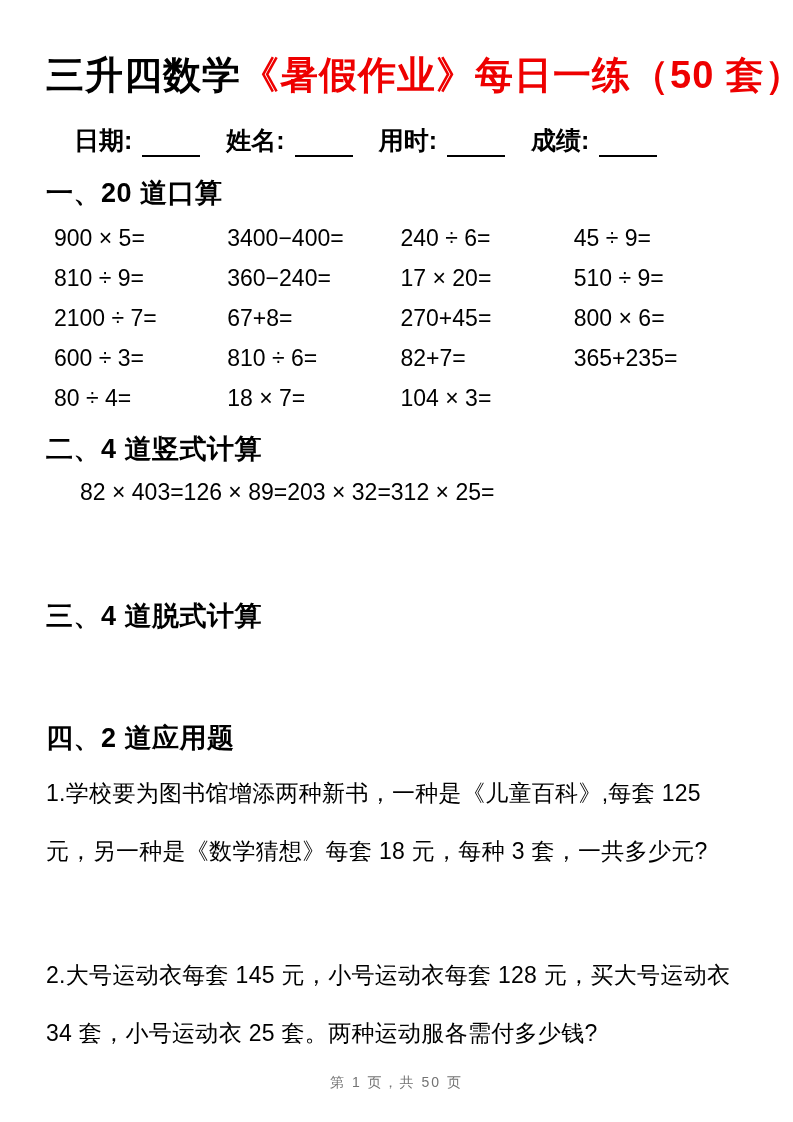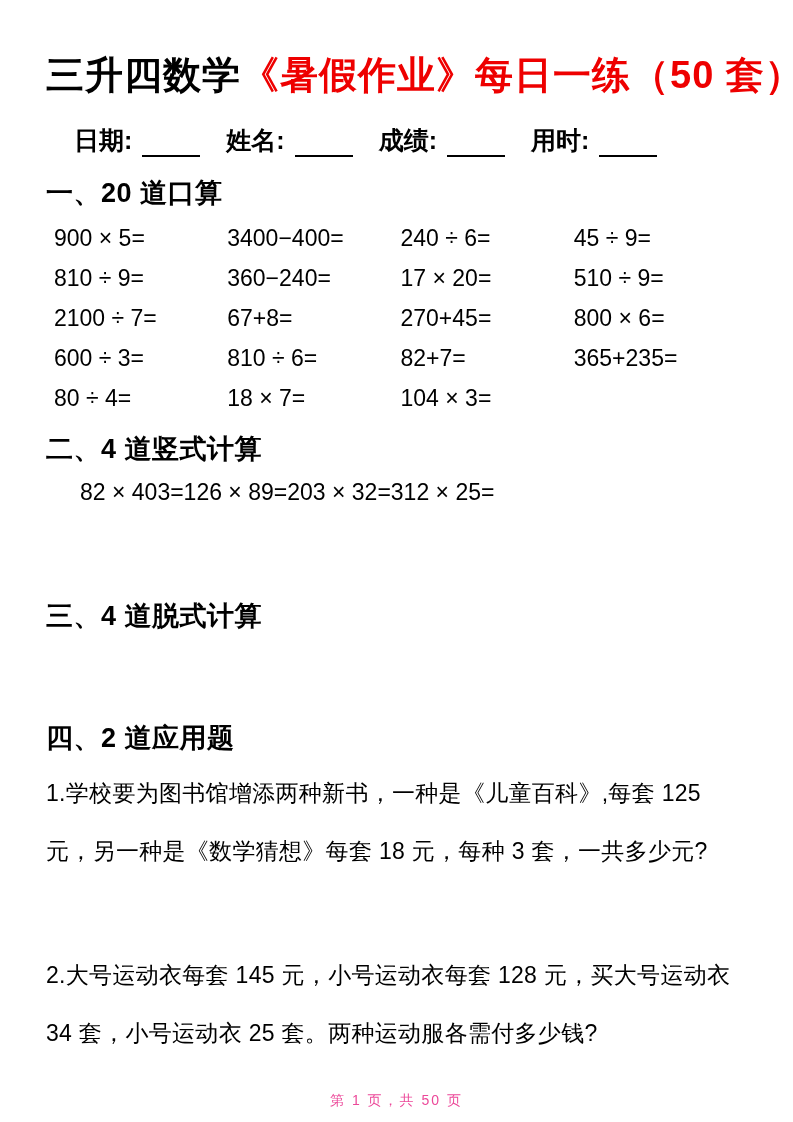--- a/index.html
+++ b/index.html
@@ -88,27 +88,27 @@
     font-size: 23px;
     line-height: 58px;
     margin-top: 8px;
     letter-spacing: 0.3px;
   }
   .word-problem.second { margin-top: 66px; }
 
   
   .footer {
     position: absolute;
-    bottom: 20px;
+    bottom: 38px;
     left: 0;
     width: 100%;
     text-align: center;
     font-size: 14px;
     letter-spacing: 2px;
-    color: #ec4899;
+    color: #737373;
   }
 </style>
 </head>
 <body>
 
 <div class="page">
   <div class="content">
 
     <div class="title">
       <span>三升四数学</span><span class="red">《暑假作业》每日一练（50 套）</span>
@@ -117,25 +117,25 @@
     <div class="meta">
       <div class="meta-field">
         <span>日期:</span>
         <span class="blank"></span>
       </div>
       <div class="meta-field">
         <span>姓名:</span>
         <span class="blank"></span>
       </div>
       <div class="meta-field">
-        <span>成绩:</span>
+        <span>用时:</span>
         <span class="blank"></span>
       </div>
       <div class="meta-field">
-        <span>用时:</span>
+        <span>成绩:</span>
         <span class="blank"></span>
       </div>
     </div>
 
     <div class="sec-title sec1-title">一、20 道口算</div>
 
     <div class="oral-grid">
       <div class="cell">900 × 5=</div>
       <div class="cell">3400−400=</div>
       <div class="cell">240 ÷ 6=</div>

